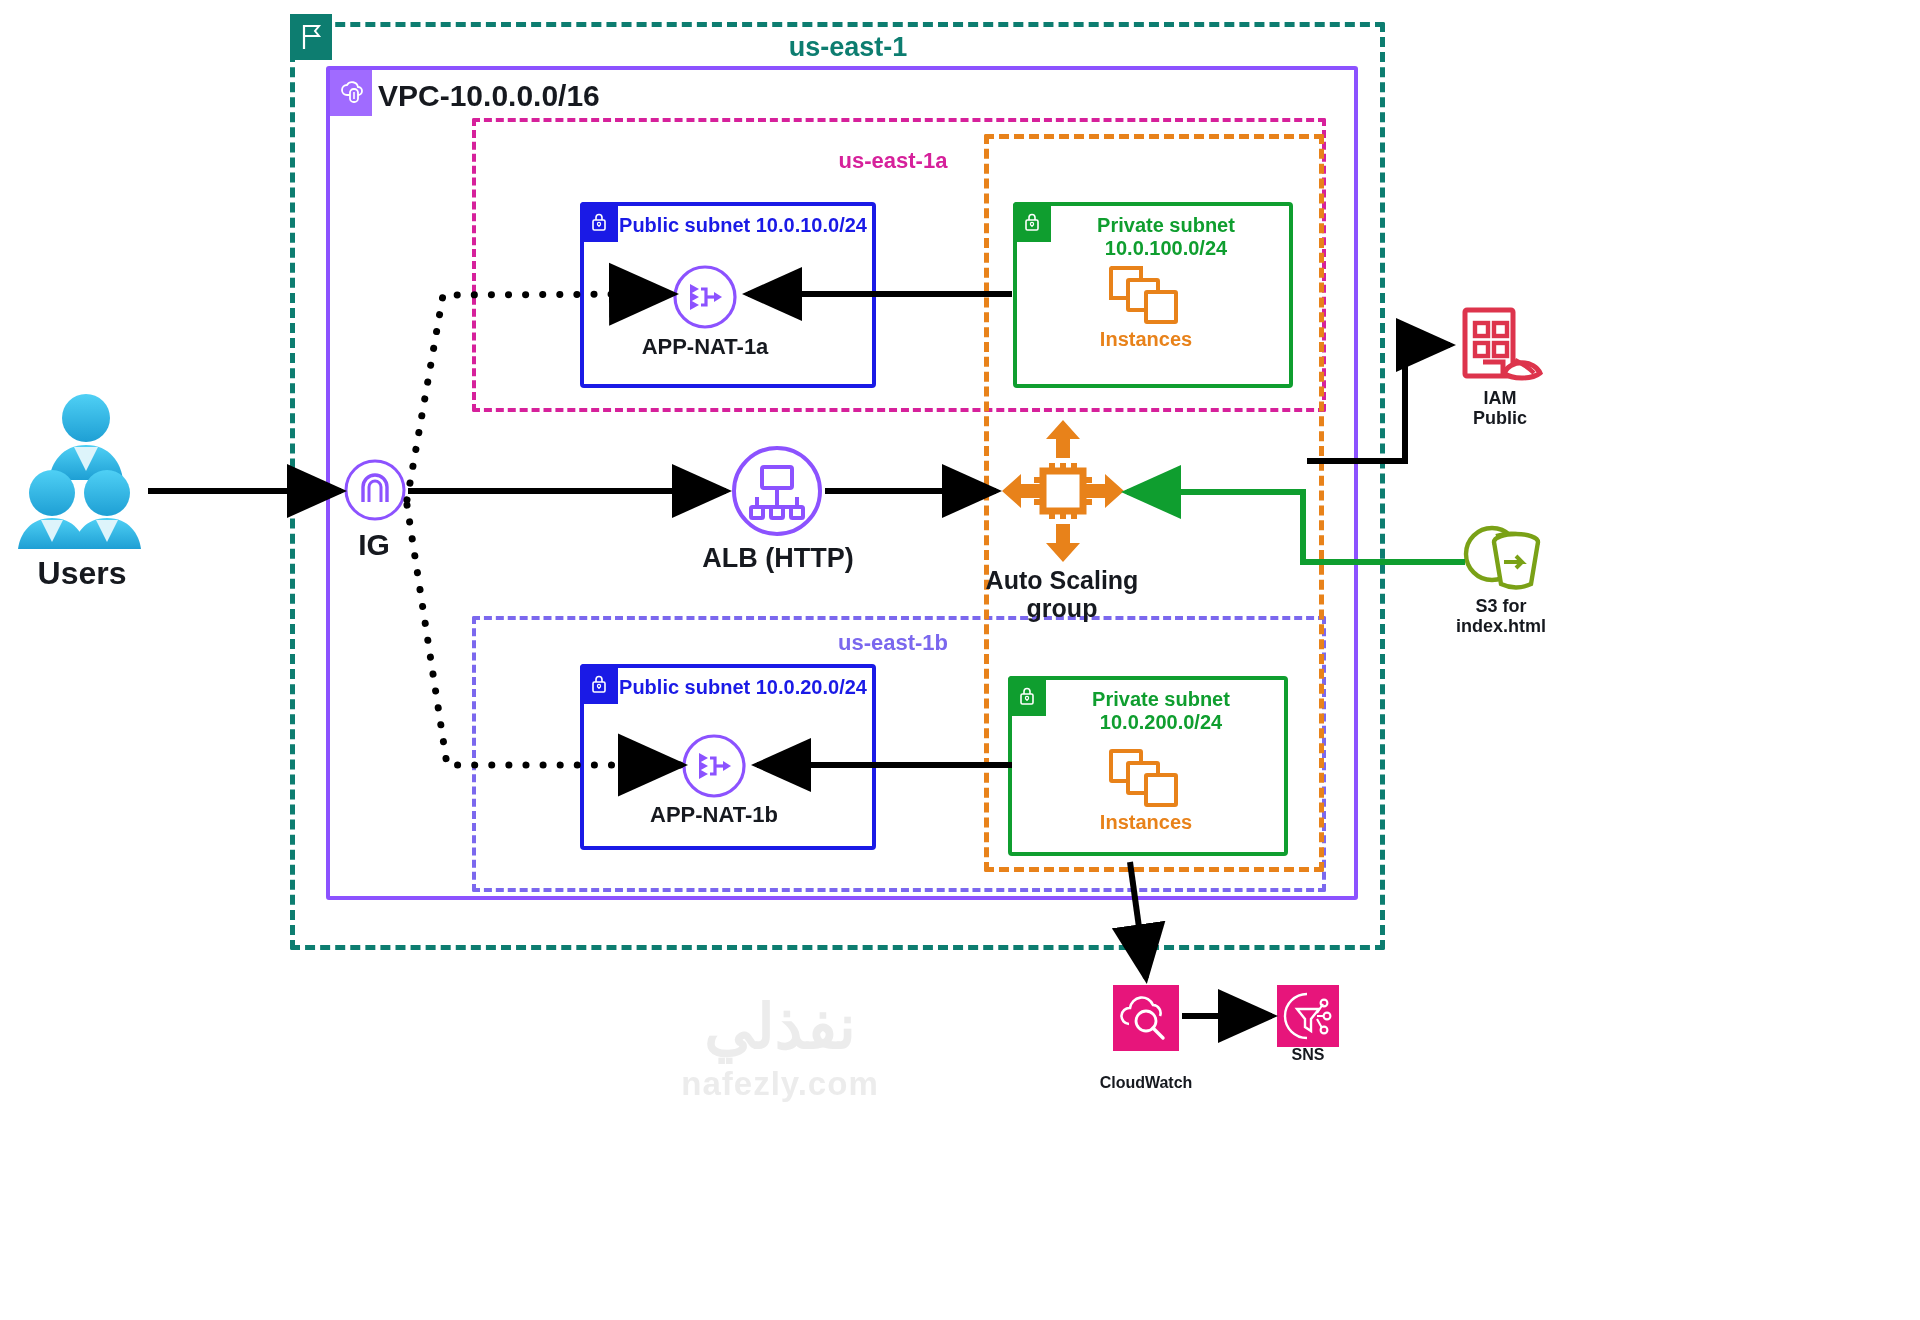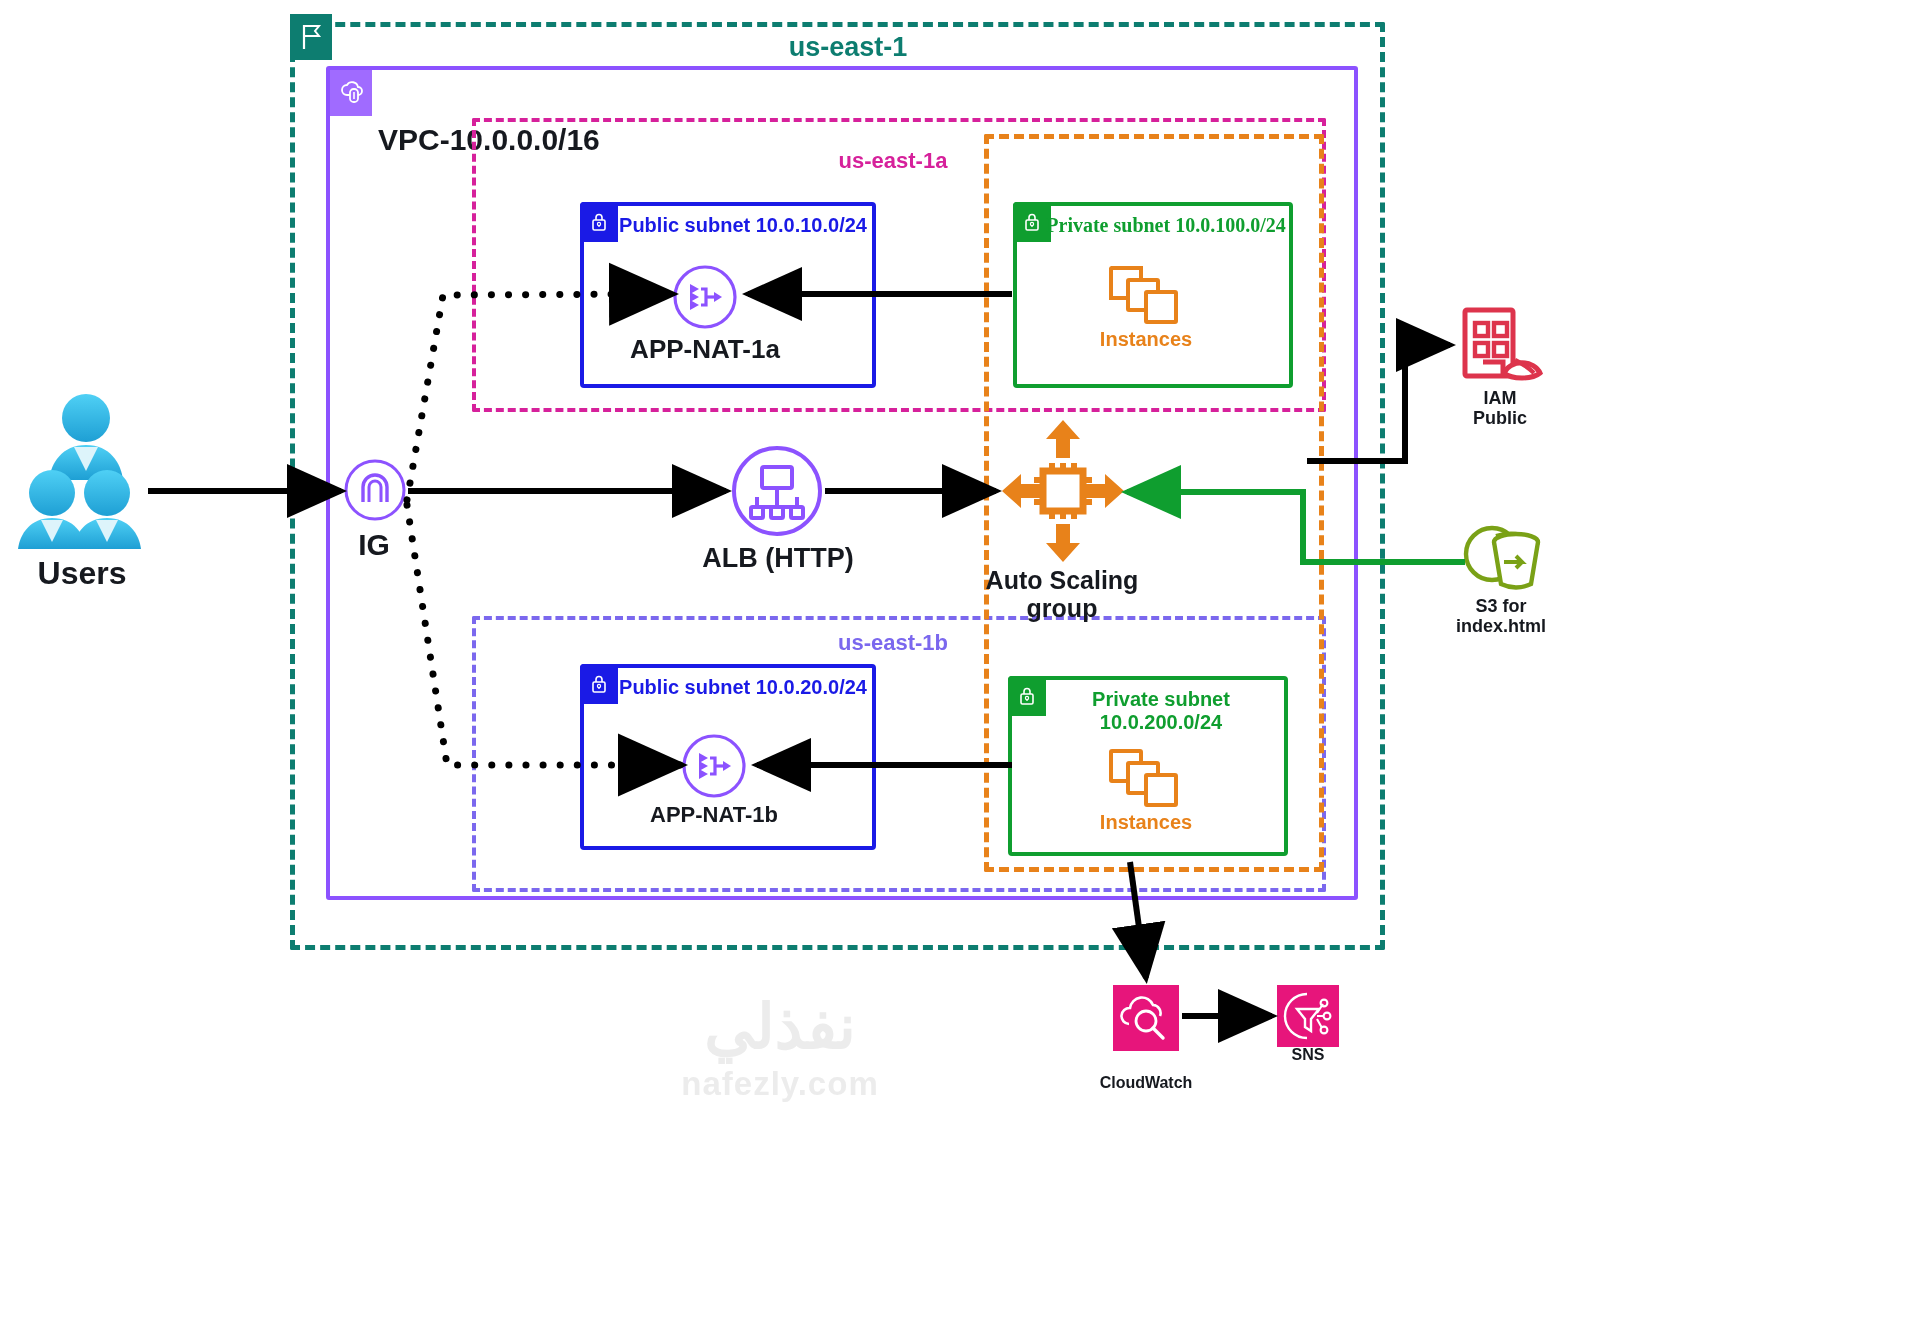--- a/index.html
+++ b/index.html
@@ -75,21 +75,21 @@
   <div class="region-title ctr" style="left:848px;top:32px;">us-east-1</div>
 
   <div class="vpc-box" style="left:326px;top:66px;width:1024px;height:826px;"></div>
   <div class="vpc-tag" style="left:330px;top:70px;">
     <svg width="28" height="30" viewBox="0 0 28 30">
       <path d="M5 12 a5 5 0 0 1 5-5 a6 6 0 0 1 11 2 a4 4 0 0 1 0 8 H10 a5 5 0 0 1-5-5Z" stroke="#ffffff" stroke-width="1.8" fill="none"></path>
       <rect x="13" y="11" width="8" height="13" rx="3.6" stroke="#ffffff" stroke-width="1.8" fill="#a06bff"></rect>
       <path d="M17 14 V21" stroke="#ffffff" stroke-width="1.6"></path>
     </svg>
   </div>
-  <div class="vpc-title" style="left:378px;top:79px;margin-top:44px;">VPC-10.0.0.0/16</div>
+  <div class="vpc-title" style="left:378px;top:79px;">VPC-10.0.0.0/16</div>
 
   <div class="az-box" style="left:472px;top:118px;width:846px;height:286px;"></div>
   <div class="az-title ctr" style="left:893px;top:128px;margin-top:20px;">us-east-1a</div>
 
   <div class="az-box b" style="left:472px;top:616px;width:846px;height:268px;"></div>
   <div class="az-title b ctr" style="left:893px;top:630px;">us-east-1b</div>
 
   <div class="asg-box" style="left:984px;top:134px;width:330px;height:728px;"></div>
 
   <div class="subnet" style="left:580px;top:202px;width:288px;height:178px;">
@@ -106,32 +106,32 @@
 
   <svg class="abs" style="left:672px;top:264px;" width="66" height="66" viewBox="0 0 66 66">
     <circle cx="33" cy="33" r="30" stroke="#8c52ff" stroke-width="3.2" fill="none"></circle>
     <path d="M18 20 l9 5 l-9 5 Z" fill="#8c52ff"></path>
     <path d="M18 28 l9 5 l-9 5 Z" fill="#8c52ff"></path>
     <path d="M18 36 l9 5 l-9 5 Z" fill="#8c52ff"></path>
     <path d="M29 25 H34 V41 H29" stroke="#8c52ff" stroke-width="3.2" fill="none"></path>
     <path d="M34 33 H44" stroke="#8c52ff" stroke-width="3.2" fill="none"></path>
     <path d="M42 28 l8 5 l-8 5 Z" fill="#8c52ff"></path>
   </svg>
-  <div class="node-label" style="left:705px;top:335px;font-size:26px;">APP-NAT-1a</div>
+  <div class="node-label" style="left:705px;top:335px;font-size:22px;">APP-NAT-1a</div>
 
   <div class="subnet priv" style="left:1013px;top:202px;width:272px;height:178px;">
     <div class="subnet-tag">
       <svg width="20" height="22" viewBox="0 0 20 22">
         <rect x="4" y="9" width="12" height="10" rx="1.4" stroke="#fff" stroke-width="1.6" fill="none"></rect>
         <path d="M7 9 V6.5 a3 3 0 0 1 6 0 V9" stroke="#fff" stroke-width="1.6" fill="none"></path>
         <circle cx="10" cy="13" r="1.6" stroke="#fff" stroke-width="1.2" fill="none"></circle>
         <path d="M10 14.2 V16" stroke="#fff" stroke-width="1.3"></path>
       </svg>
     </div>
-    <div class="subnet-title" style="padding-left:26px;font-family:Liberation Serif, serif;">Private subnet 10.0.100.0/24</div>
+    <div class="subnet-title" style="padding-left:26px;">Private subnet 10.0.100.0/24</div>
   </div>
 
   <svg class="abs" style="left:1108px;top:265px;" width="76" height="62" viewBox="0 0 76 62">
     <path d="M3 3 H33 V10 M3 3 V33 H20" stroke="#e8821a" stroke-width="4" fill="none"></path>
     <path d="M3 33 H33 V3" stroke="#e8821a" stroke-width="4" fill="none" opacity="0"></path>
     <rect x="3" y="3" width="30" height="30" stroke="#e8821a" stroke-width="4" fill="none" rx="1"></rect>
     <rect x="20" y="15" width="30" height="30" stroke="#e8821a" stroke-width="4" fill="#fff" rx="1"></rect>
     <rect x="38" y="27" width="30" height="30" stroke="#e8821a" stroke-width="4" fill="#fff" rx="1"></rect>
   </svg>
   <div class="inst-label" style="left:1146px;top:328px;">Instances</div>

